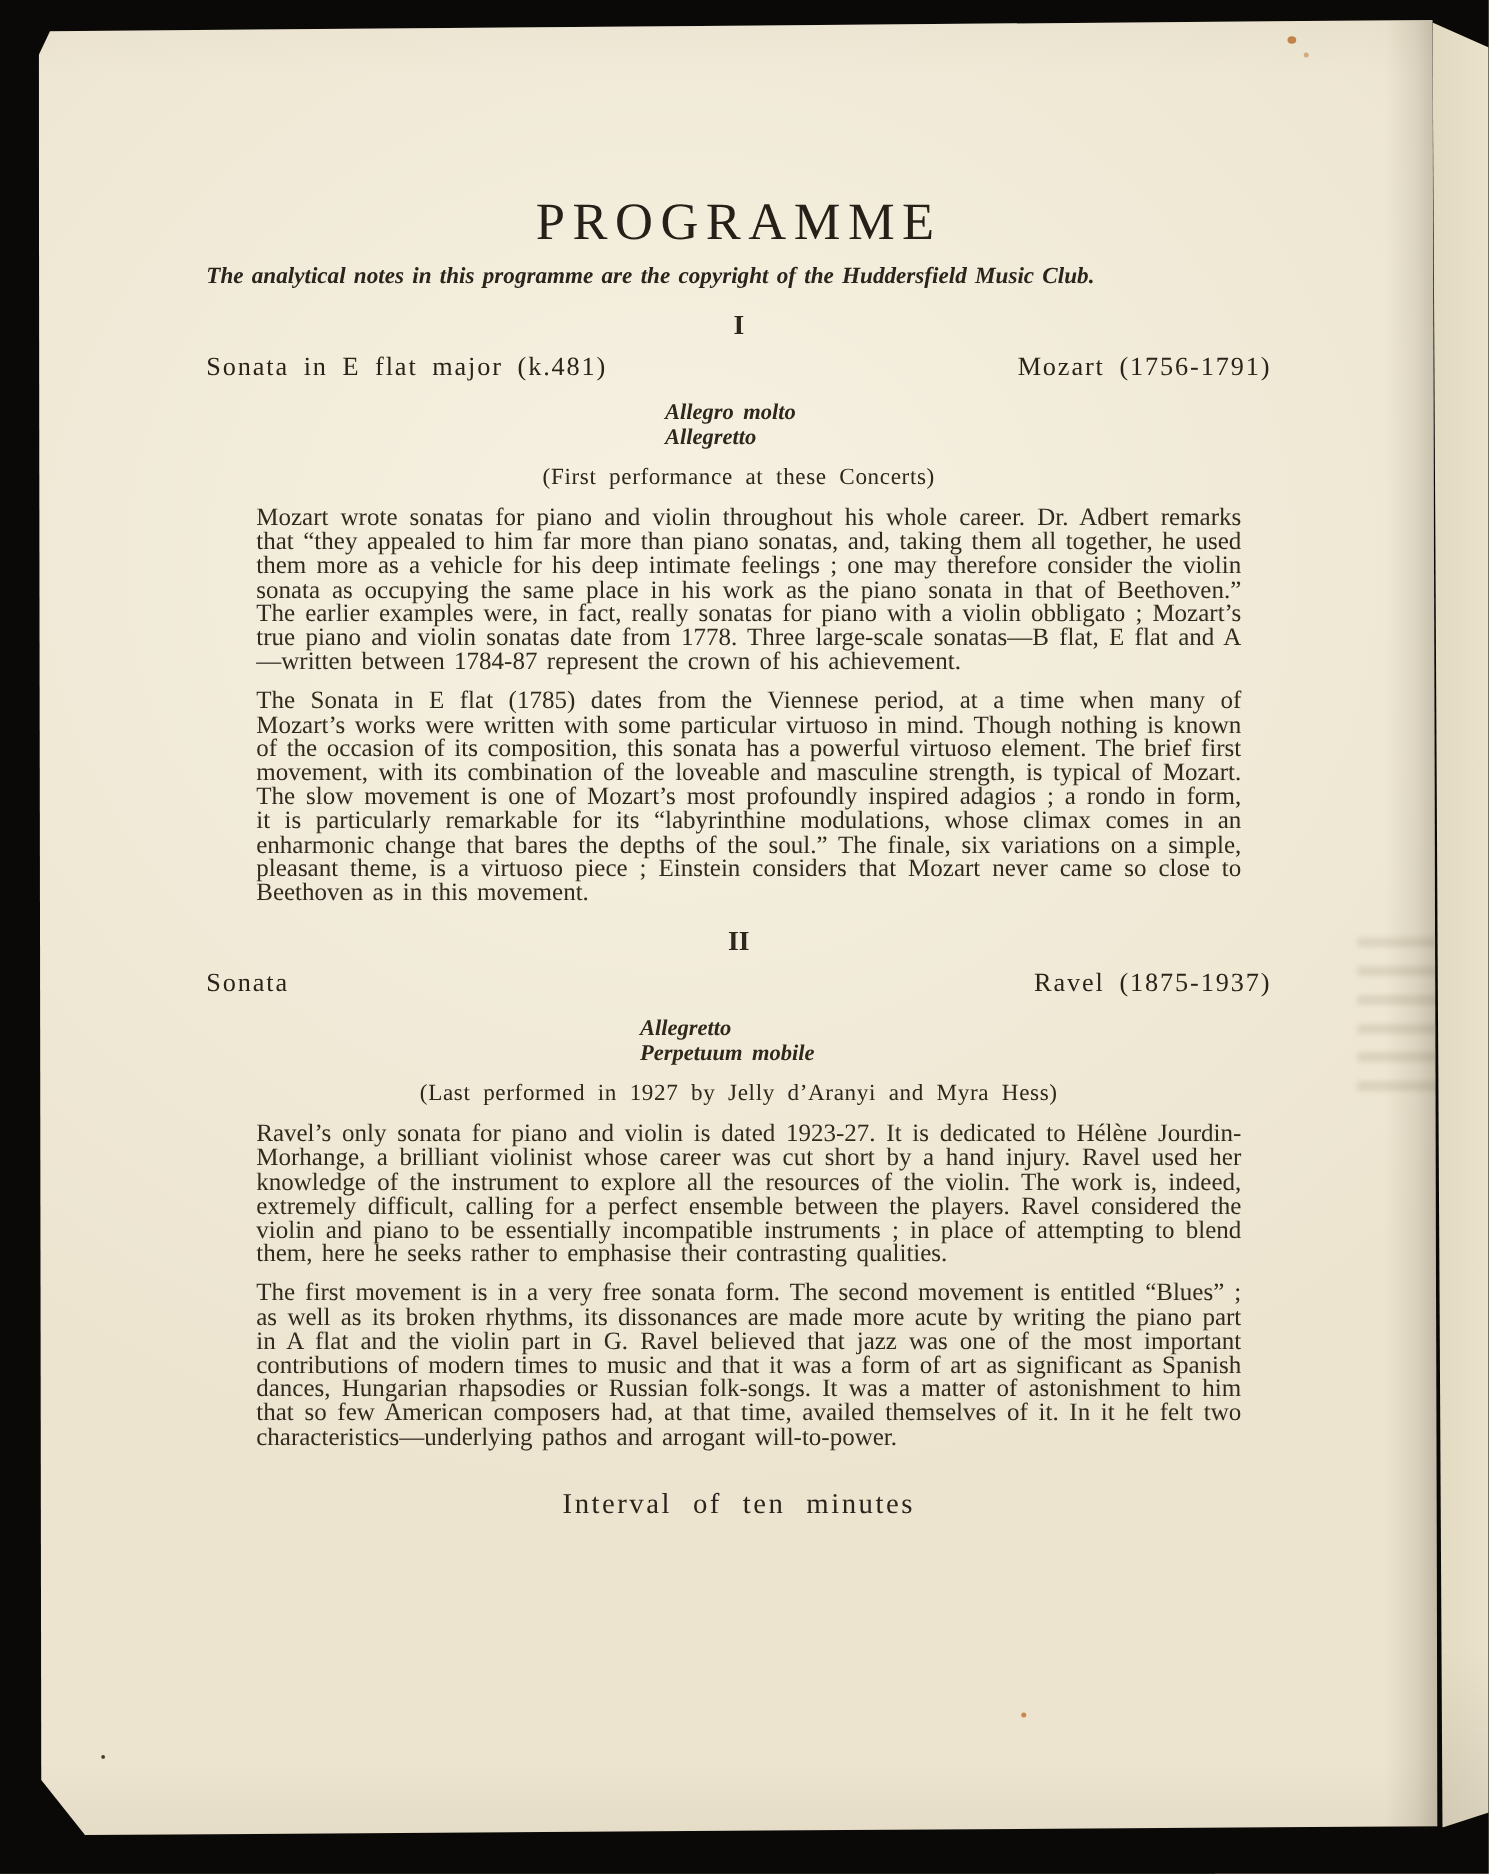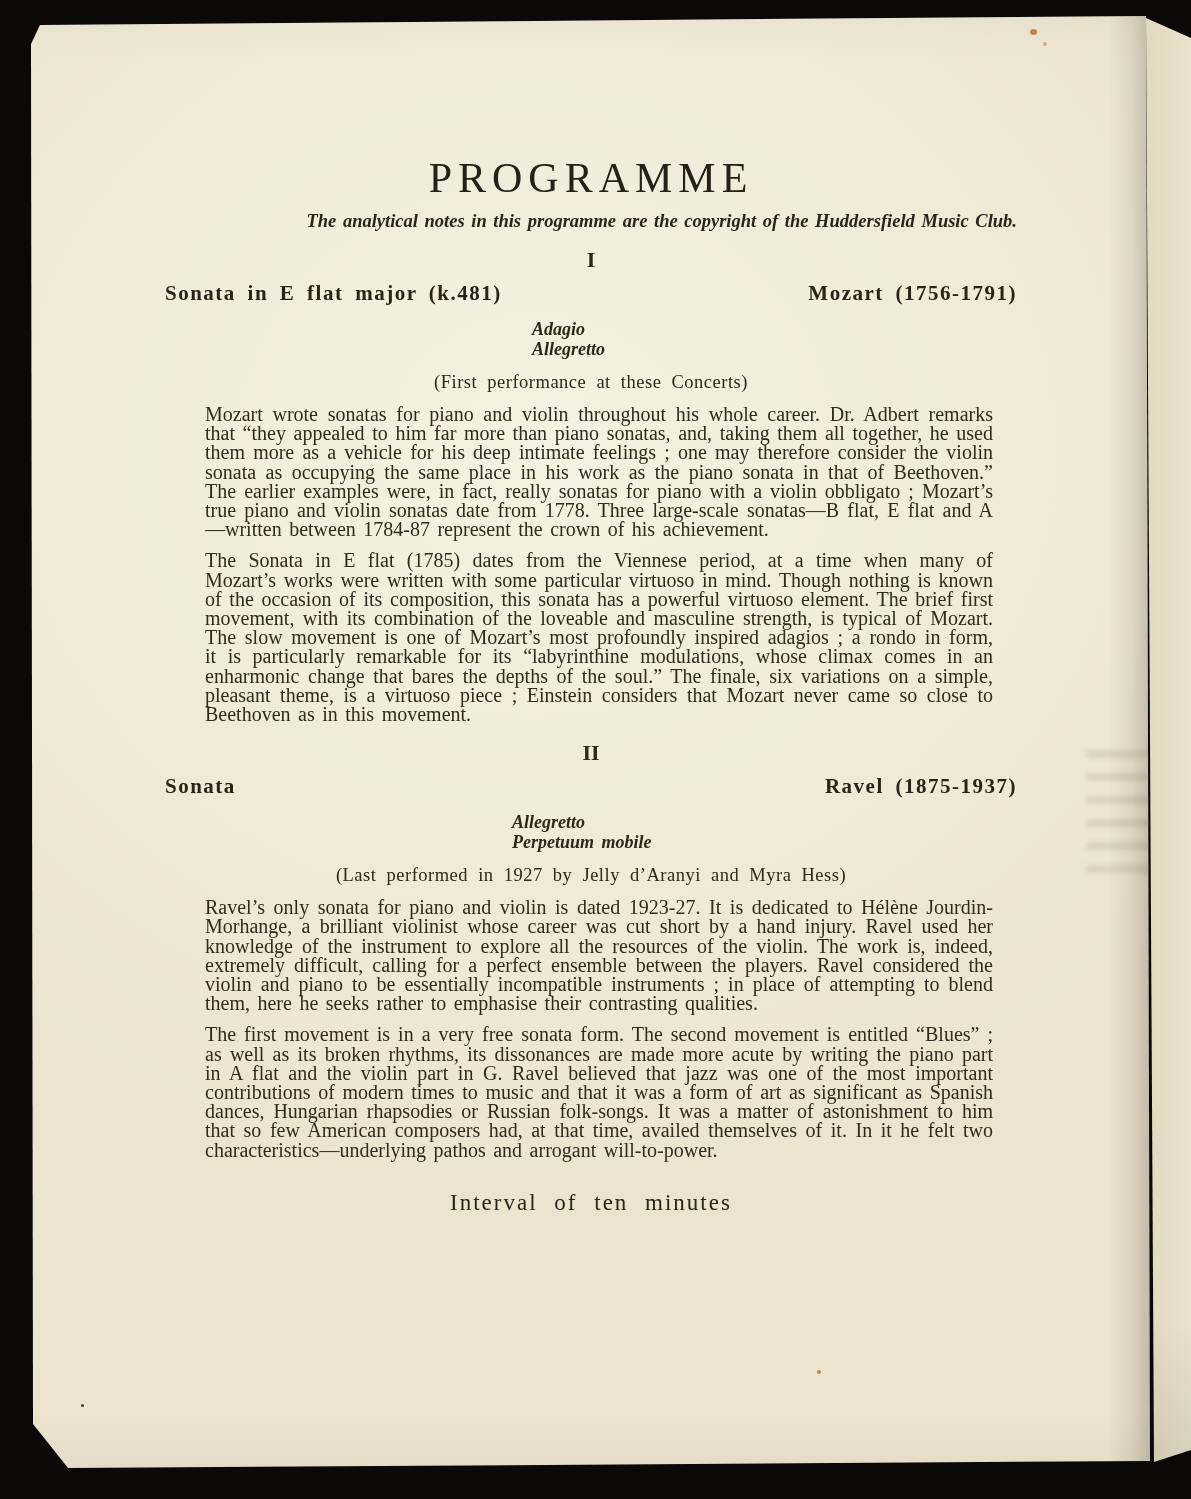--- a/index.html
+++ b/index.html
@@ -59,32 +59,32 @@
 
   
   .content { position: absolute; left: 165px; top: 140px; width: 852px; }
 
   .title {
     margin: 15px 0 0; text-align: center;
     font-size: 42px; line-height: 46px; font-weight: normal;
     letter-spacing: 6px; color: #262019;
   }
   .copyright {
-    margin: 9px 0 0; text-align: right;
+    margin: 9px 0 0; text-align: left;
     font-style: italic; font-weight: bold;
     font-size: 18.5px; line-height: 23px; word-spacing: 2px; color: #2b241c;
   }
   .numeral {
     margin-top: 14px; text-align: center;
     font-weight: bold; font-size: 22px; line-height: 25px;
   }
   .numeral.second { margin-top: 16px; }
   .work-row {
     margin-top: 8px; display: flex; justify-content: space-between; align-items: baseline;
-    font-weight: bold; font-size: 21px; line-height: 27px;
+    font-weight: normal; font-size: 21px; line-height: 27px;
     letter-spacing: 1.5px; word-spacing: 5px; color: #2b231a; gap: 40px;
   }
   .movements { margin-top: 13px; }
   .movements.m1 { margin-left: 367px; }
   .movements.m2 { margin-left: 347px; }
   .movement {
     font-style: italic; font-weight: 600;
     font-size: 18px; line-height: 19.5px; word-spacing: 3px;
   }
   .perf-note {
@@ -120,21 +120,21 @@
       <p class="copyright">The analytical notes in this programme are the copyright of the Huddersfield Music Club.</p>
 
       <div class="numeral">I</div>
 
       <div class="work-row">
         <span>Sonata in E flat major (k.481)</span>
         <span>Mozart (1756-1791)</span>
       </div>
 
       <div class="movements m1">
-        <div class="movement">Adagio</div>
+        <div class="movement">Allegro molto</div>
         <div class="movement">Allegretto</div>
       </div>
 
       <div class="perf-note">(First performance at these Concerts)</div>
 
       <p class="body-para">Mozart wrote sonatas for piano and violin throughout his whole career.  Dr. Adbert remarks that “they appealed to him far more than piano sonatas, and, taking them all together, he used them more as a vehicle for his deep intimate feelings ; one may therefore consider the violin sonata as occupying the same place in his work as the piano sonata in that of Beethoven.”  The earlier examples were, in fact, really sonatas for piano with a violin obbligato ; Mozart’s true piano and violin sonatas date from 1778.  Three large-scale sonatas—B flat, E flat and A—written between 1784-87 represent the crown of his achievement.</p>
       <p class="body-para">The Sonata in E flat (1785) dates from the Viennese period, at a time when many of Mozart’s works were written with some particular virtuoso in mind.  Though nothing is known of the occasion of its composition, this sonata has a powerful virtuoso element.  The brief first movement, with its combination of the loveable and masculine strength, is typical of Mozart.  The slow movement is one of Mozart’s most profoundly inspired adagios ; a rondo in form, it is particularly remarkable for its “labyrinthine modulations, whose climax comes in an enharmonic change that bares the depths of the soul.”  The finale, six variations on a simple, pleasant theme, is a virtuoso piece ; Einstein considers that Mozart never came so close to Beethoven as in this movement.</p>
 
       <div class="numeral second">II</div>
 

